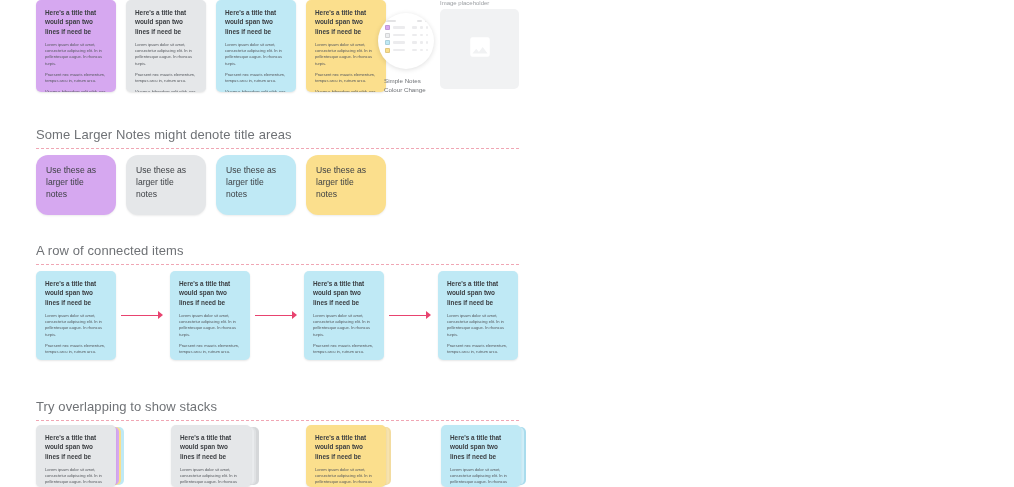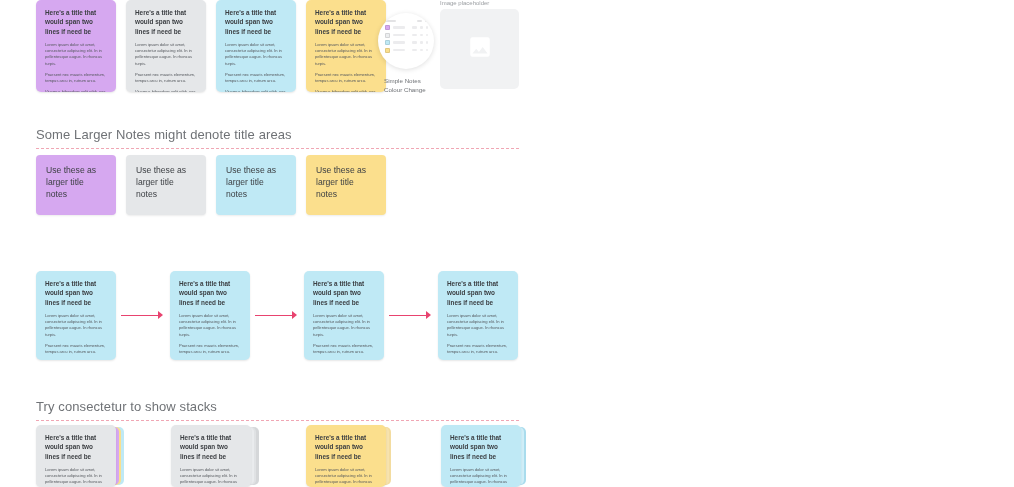--- a/index.html
+++ b/index.html
@@ -82,21 +82,21 @@
   .imgph {
     position: absolute; left: 440px; top: 9px;
     width: 79px; height: 80px; border-radius: 5px;
     background: #f1f2f3;
     display: flex; align-items: center; justify-content: center;
   }
 
   
   .rowLT { position: absolute; left: 36px; top: 155px; display: flex; gap: 10px; }
   .rowLT .big {
-    width: 80px; height: 60px; border-radius: 4px; padding: 9px 10px;
+    width: 80px; height: 60px; border-radius: 12px; padding: 9px 10px;
     font-size: 8.6px; line-height: 1.42; color: #3b3e42;
     box-shadow: 0 1px 2px rgba(0,0,0,.08);
   }
 
   
   .rowCN { position: absolute; left: 36px; top: 271px; display: flex; align-items: center; }
   .rowCN .note { width: 80px; height: 89px; flex: none; }
   .arrow { width: 54px; height: 14px; position: relative; flex: none; }
   .arrow .shaft { position: absolute; top: 6px; left: 5px; width: 40px; height: 1.4px; background: #e8436f; }
   .arrow .head {
@@ -209,20 +209,24 @@
       <div class="sec-title">Some Larger Notes might denote title areas</div>
       <div class="sec-rule"></div>
     </div>
     <div class="rowLT" id="rowLT">
         <div class="big c-purple">Use these as larger title notes</div>
         <div class="big c-grey">Use these as larger title notes</div>
         <div class="big c-cyan">Use these as larger title notes</div>
         <div class="big c-yellow">Use these as larger title notes</div>
       </div>
 
+    <div class="section" style="left:36px; top:243px; width:483px;">
+      <div class="sec-title">A row of connected items</div>
+      <div class="sec-rule"></div>
+    </div>
     <div class="rowCN" id="rowCN">
         <div class="note c-cyan">
           <div class="n-title">Here's a title that would span two lines if need be</div>
           <div class="n-para">Lorem ipsum dolor sit amet, consectetur adipiscing elit. In in pellentesque augue. In rhoncus turpis.</div>
           <div class="n-para">Praesent nec mauris elementum, tempus arcu in, rutrum arcu.</div>
         </div>
         <div class="arrow">
           <div class="shaft"></div>
           <div class="head"></div>
         </div>
@@ -245,21 +249,21 @@
           <div class="head"></div>
         </div>
         <div class="note c-cyan">
           <div class="n-title">Here's a title that would span two lines if need be</div>
           <div class="n-para">Lorem ipsum dolor sit amet, consectetur adipiscing elit. In in pellentesque augue. In rhoncus turpis.</div>
           <div class="n-para">Praesent nec mauris elementum, tempus arcu in, rutrum arcu.</div>
         </div>
       </div>
 
     <div class="section" style="left:36px; top:399px; width:483px;">
-      <div class="sec-title">Try consectetur to show stacks</div>
+      <div class="sec-title">Try overlapping to show stacks</div>
       <div class="sec-rule"></div>
     </div>
     <div class="rowST" id="rowST">
         <div class="stack">
           <div class="edge" style="background:#bfe9f5; left:7.5px;"></div>
           <div class="edge" style="background:#fbdf8d; left:5px;"></div>
           <div class="edge" style="background:#d6a8f0; left:2.5px;"></div>
           <div class="note c-grey">
             <div class="n-title">Here's a title that would span two lines if need be</div>
             <div class="n-para">Lorem ipsum dolor sit amet, consectetur adipiscing elit. In in pellentesque augue. In rhoncus turpis.</div>

